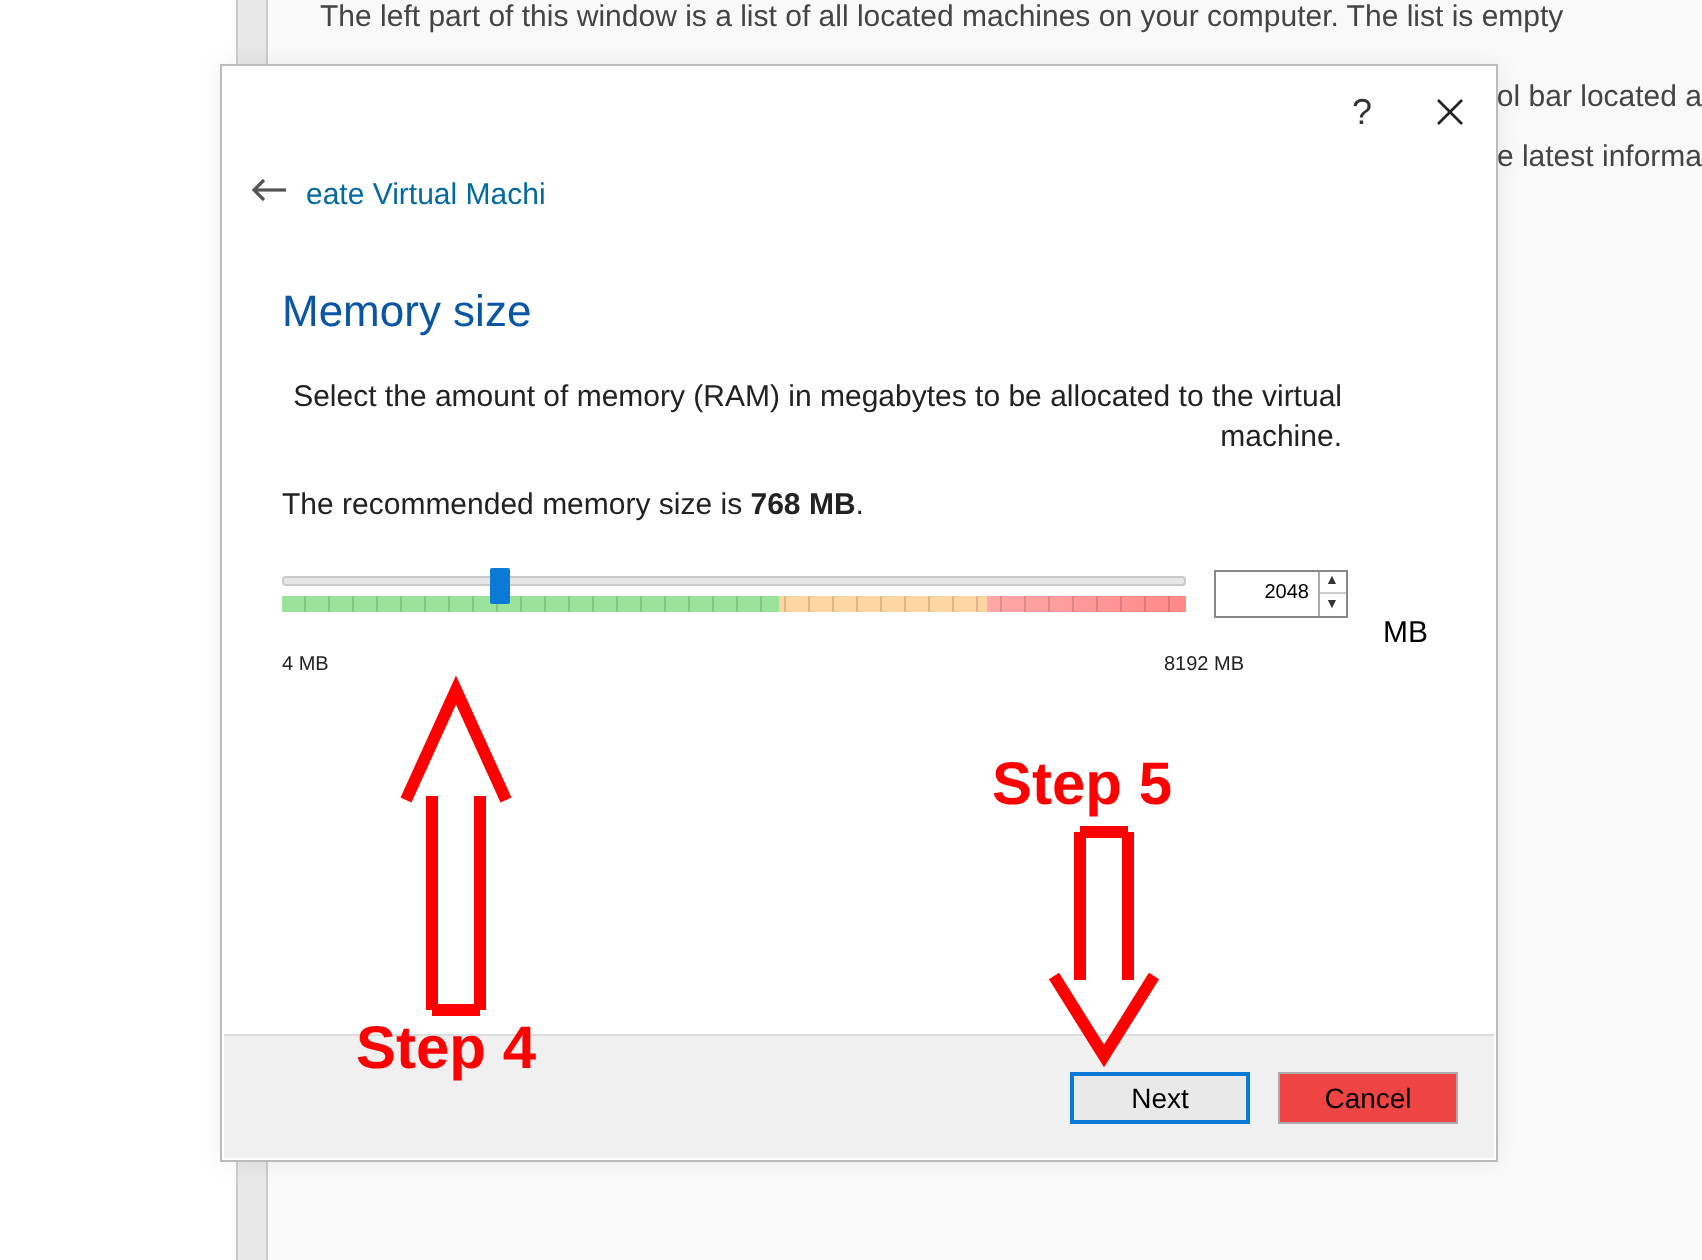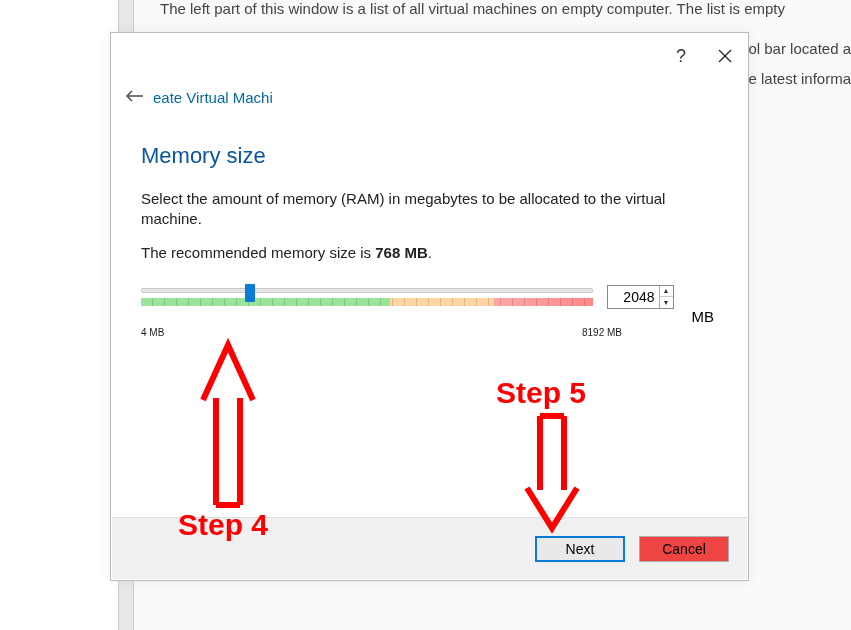--- a/index.html
+++ b/index.html
@@ -78,20 +78,21 @@
     font-weight: 400;
     margin: 6px 0 20px 0;
     font-family: Liberation Sans, sans-serif;
   }
   .desc {
     font-size: 15px;
     color: #222;
     margin: 0 16px 14px 0;
     max-width: 530px;
     line-height: 1.35;
+    text-align: right;
   }
   .recommend {
     font-size: 15px;
     color: #222;
     margin: 0 0 8px 0;
   }
   .recommend b { font-weight: 700; }
   .slider-row {
     display: flex;
     align-items: center;
@@ -143,21 +144,21 @@
   .spinbox {
     display: flex;
     align-items: stretch;
     border: 1px solid #888;
     height: 24px;
     background: #fff;
   }
   .spinbox input {
     border: none;
     width: 51px;
-    font-size: 14px;
+    font-size: 10px;
     text-align: right;
     padding: 0 4px;
     outline: none;
   }
   .spin-btns {
     display: flex;
     flex-direction: column;
     border-left: 1px solid #aaa;
     width: 14px;
   }
@@ -215,21 +216,21 @@
     font-size: 30px;
     color: #ff0000;
     font-weight: 700;
   }
 </style>
 </head>
 <body>
 
 <div class="bg-panel"></div>
 <div class="bg-area"></div>
-<div class="bg-text" style="left:160px; top:0;">The left part of this window is a list of all virtual machines on empty computer. The list is empty</div>
+<div class="bg-text" style="left:160px; top:0;">The left part of this window is a list of all located machines on your computer. The list is empty</div>
 <div class="bg-text" style="right:0; top:40px; text-align:left;">ol bar located a</div>
 <div class="bg-text" style="right:0; top:70px;">e latest informa</div>
 
 <div class="dialog">
   <div class="titlebar">
     <span class="help">?</span>
     <span class="close">
       <svg width="14" height="14" viewBox="0 0 14 14">
           <line x1="1" y1="1" x2="13" y2="13" stroke="#222" stroke-width="1.3"></line>
           <line x1="13" y1="1" x2="1" y2="13" stroke="#222" stroke-width="1.3"></line>

